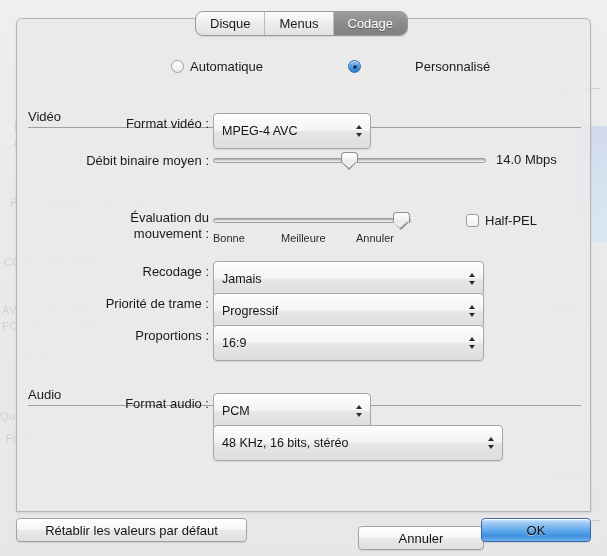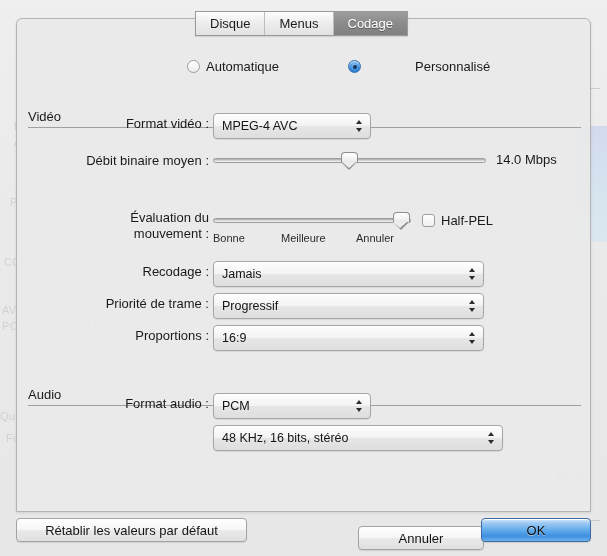--- a/index.html
+++ b/index.html
@@ -49,21 +49,21 @@
     box-sizing: border-box;
   }
 
   
   #tabbar {
     position: absolute;
     left: 178px; top: -8px;
     height: 23px;
     display: flex;
     border: 1px solid #9a9a9a;
-    border-radius: 0;
+    border-radius: 8px;
     overflow: hidden;
     background: linear-gradient(180deg,#fdfdfd 0%, #ececec 50%, #e2e2e2 100%);
     box-shadow: 0 1px 1px rgba(0,0,0,.10);
   }
   .tab {
     display: flex; align-items: center; justify-content: center;
     padding: 0 14px;
     font-size: 13px;
     color: #1c1c1c;
     border-right: 1px solid #bdbdbd;
@@ -83,21 +83,21 @@
   
   #radio-row {
     position: absolute; left: 0; top: 40px; width: 100%;
     display: flex;
   }
   .radio-item {
     display: flex; align-items: center;
     font-size: 13px; color: #1a1a1a;
     cursor: default;
   }
-  #radio-auto { position: absolute; left: 170px; }
+  #radio-auto { position: absolute; left: 154px; }
   #radio-custom { position: absolute; left: 331px; gap: 48px; }
   .radio-dot {
     width: 13px; height: 13px;
     border-radius: 50%;
     margin-right: 6px;
     box-sizing: border-box;
     background: linear-gradient(180deg,#ffffff 0%, #ececec 100%);
     border: 1px solid #9d9d9d;
     box-shadow: inset 0 1px 1px rgba(255,255,255,.9);
   }
@@ -141,21 +141,21 @@
     font-size: 13px;
     color: #1a1a1a;
     text-align: right;
     white-space: nowrap;
     line-height: 22px;
   }
 
   
   .popup {
     position: absolute;
-    height: 26px;
+    height: 36px;
     box-sizing: border-box;
     border: 1px solid #a6a6a6;
     border-radius: 4px;
     background: linear-gradient(180deg,#fefefe 0%, #f3f3f3 48%, #e6e6e6 52%, #dedede 100%);
     box-shadow: 0 1px 1px rgba(0,0,0,.08), inset 0 1px 0 rgba(255,255,255,.85);
     font-size: 12.5px;
     color: #141414;
     display: flex;
     align-items: center;
     cursor: default;
@@ -240,20 +240,21 @@
     font-size: 11px;
     color: #2b2b2b;
   }
 
   
   .checkbox-wrap {
     position: absolute;
     display: flex; align-items: center;
     font-size: 13px; color: #1a1a1a;
     cursor: default;
+    margin-left: 44px;
   }
   .cbox {
     width: 13px; height: 13px;
     box-sizing: border-box;
     border: 1px solid #9d9d9d;
     border-radius: 3px;
     background: linear-gradient(180deg,#ffffff 0%, #f0f0f0 100%);
     margin-right: 6px;
     box-shadow: inset 0 1px 1px rgba(255,255,255,.9);
   }

